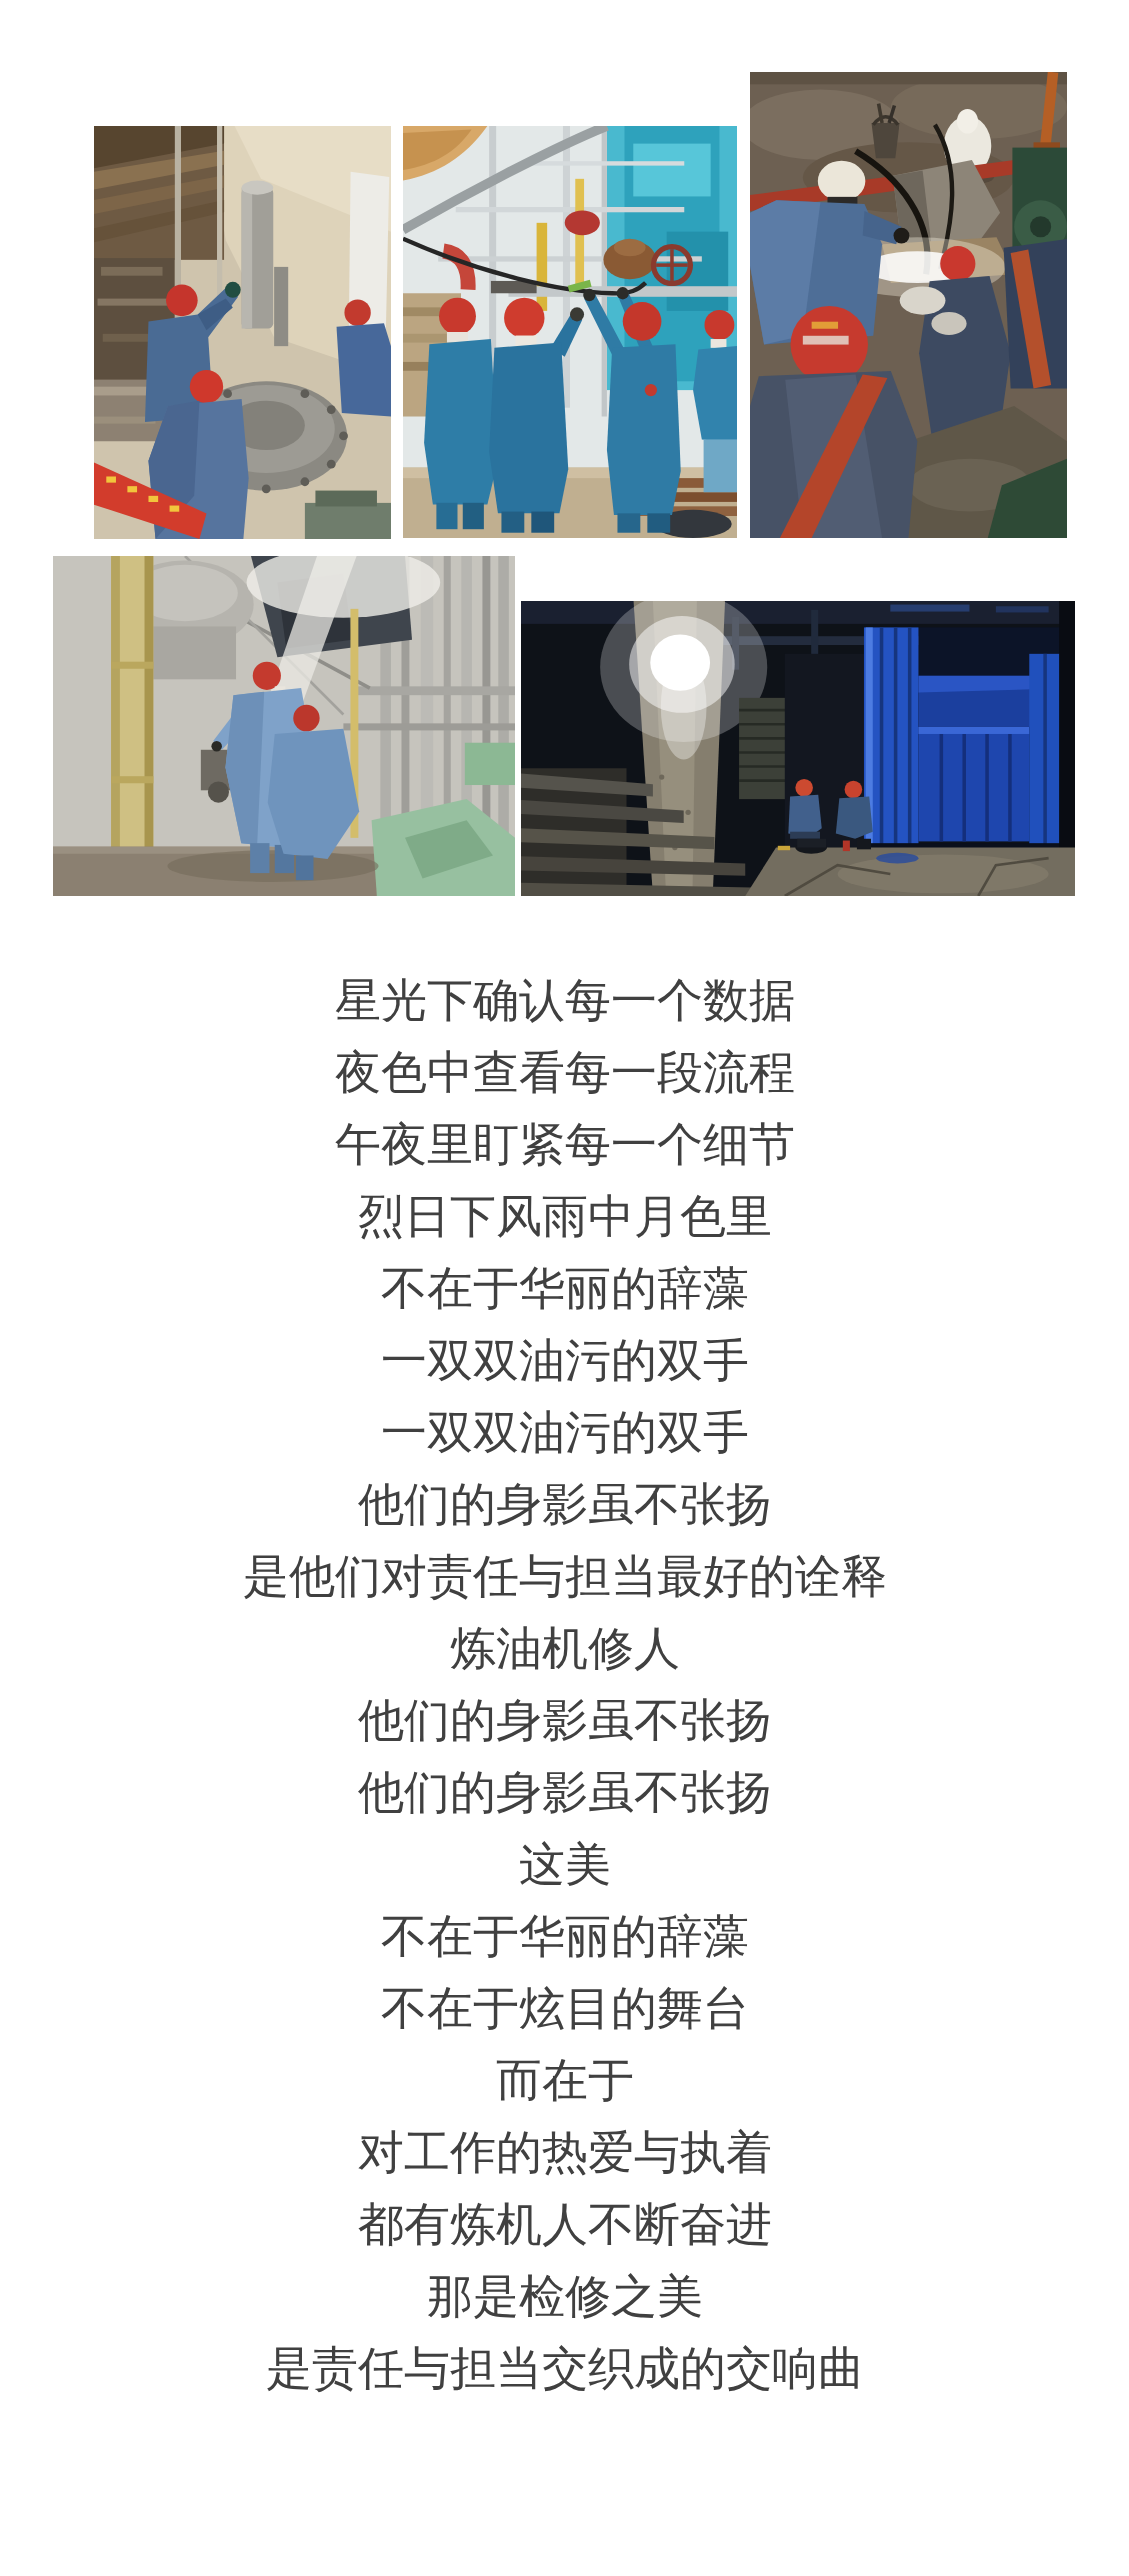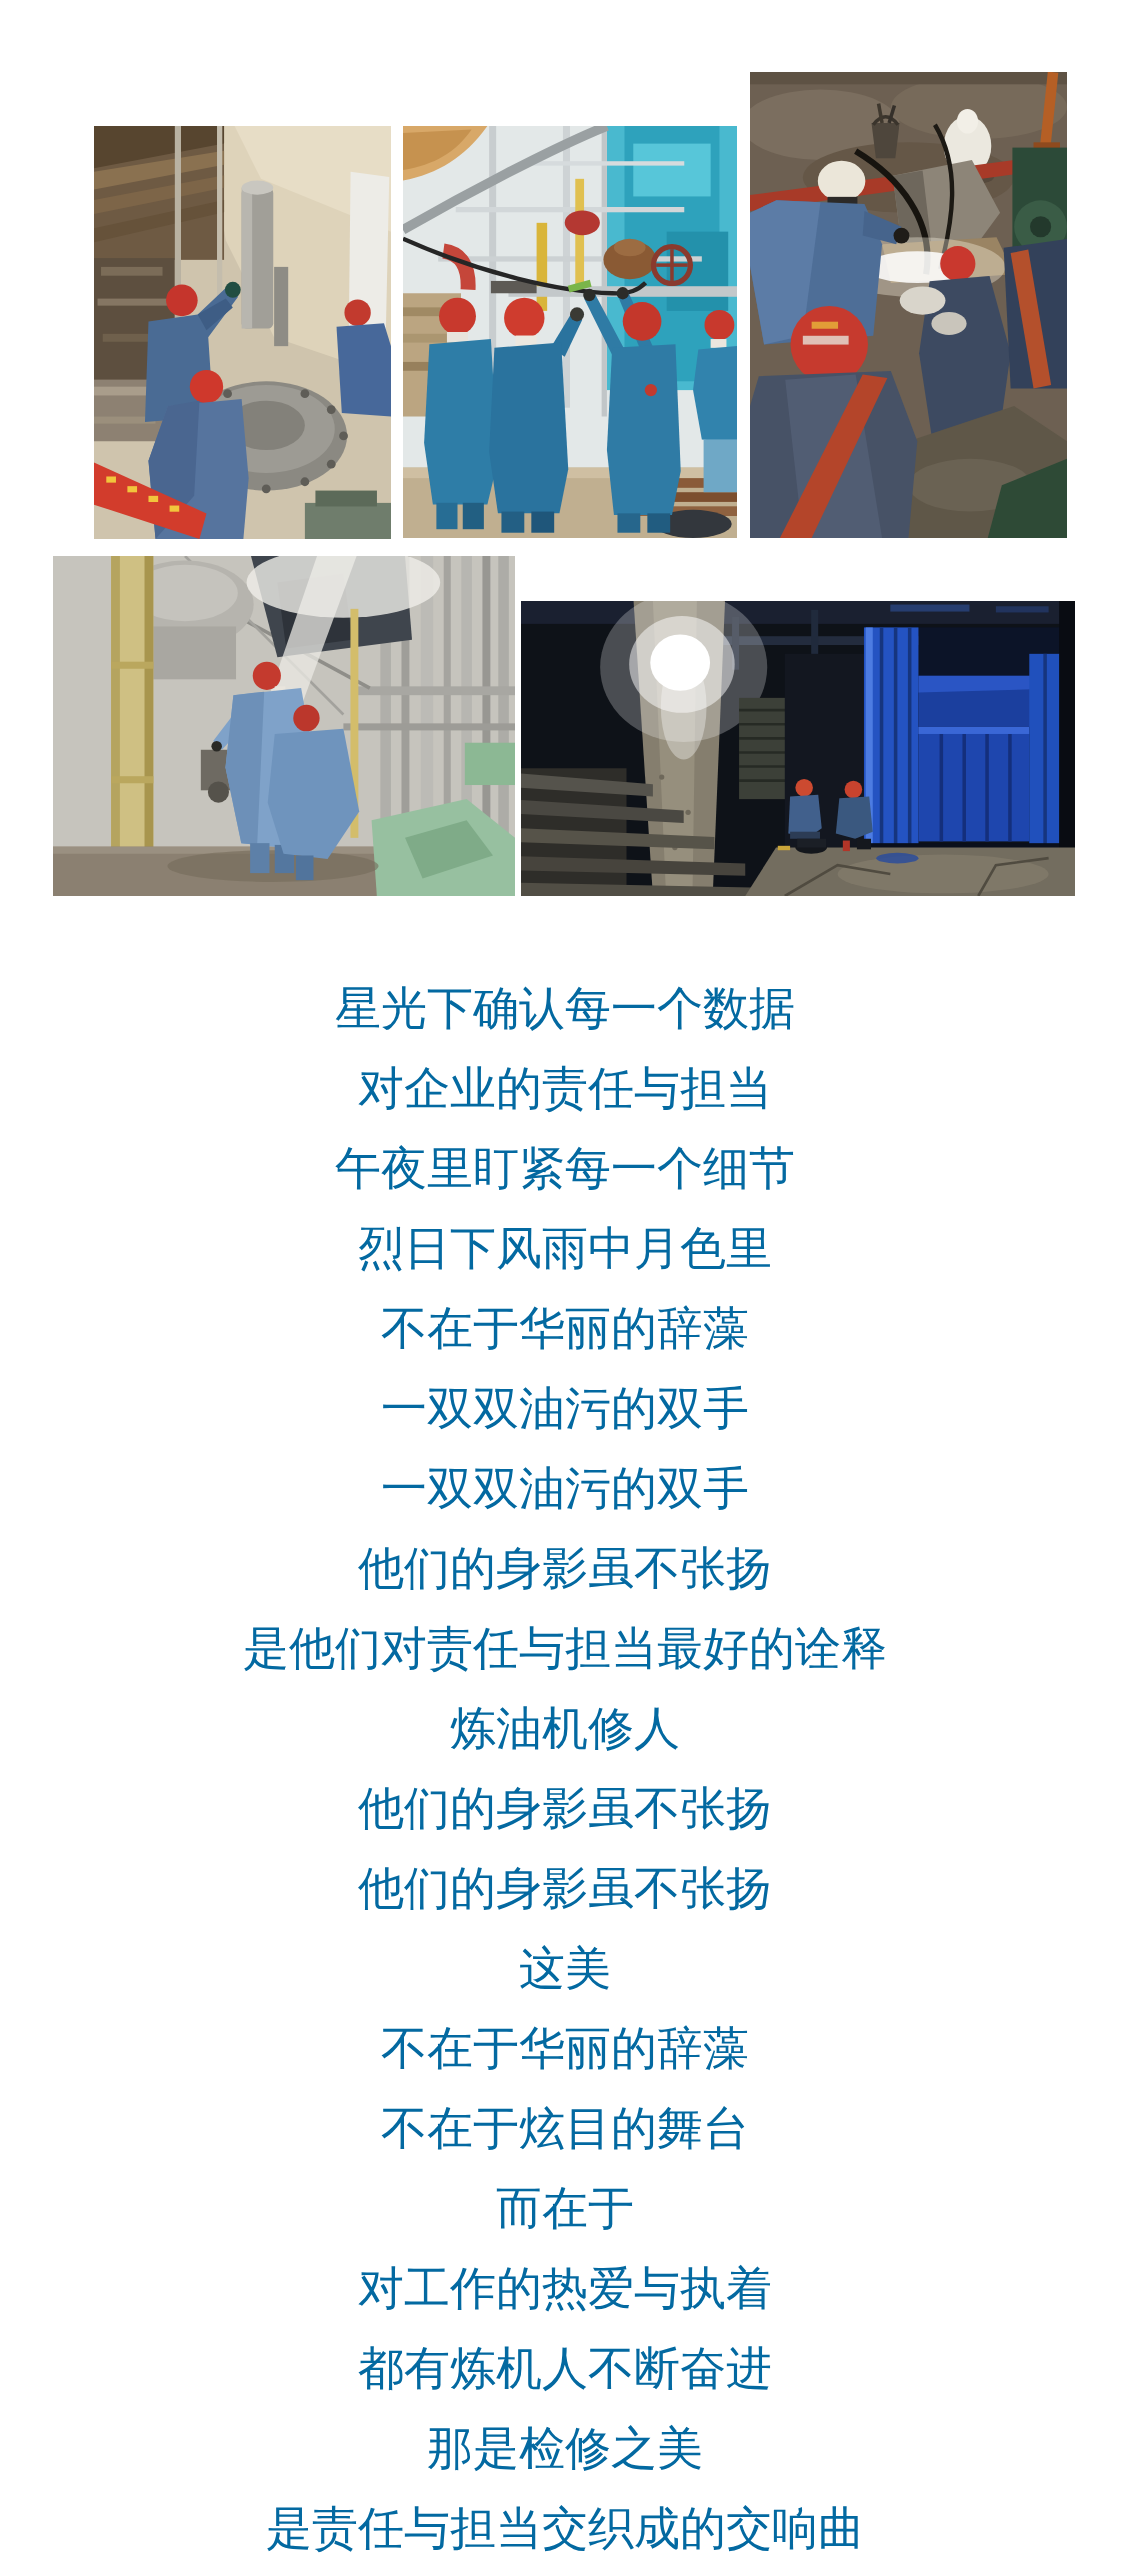--- a/index.html
+++ b/index.html
@@ -7,21 +7,21 @@
         font-family:"Liberation Sans",sans-serif;}
   .gallery{position:absolute;inset:0;}
   .photo{position:absolute;margin:0;padding:0;overflow:hidden;background:#d8d4c8;}
   .photo svg{display:block;width:100%;height:100%;}
   .photo-1{left:94px;top:126px;width:297px;height:413px;}
   .photo-2{left:403px;top:126px;width:334px;height:412px;}
   .photo-3{left:750px;top:72px;width:317px;height:466px;}
   .photo-4{left:53px;top:556px;width:462px;height:340px;}
   .photo-5{left:521px;top:601px;width:554px;height:295px;}
   .poem{position:absolute;left:0;top:964px;width:1130px;text-align:center;}
-  .poem p{margin:8px;font-size:46px;line-height:72px;font-weight:400;color:#0369a1;
+  .poem p{margin:0;font-size:46px;line-height:72px;font-weight:400;color:#404040;
           letter-spacing:0;white-space:nowrap;}
 </style>
 </head>
 <body>
 
 <div class="page">
 
   <section class="gallery">
 
     <figure class="photo photo-1" role="img" aria-label="检修工人在脚手架旁拆装大型阀门">
@@ -384,21 +384,21 @@
         <rect x="366" y="272" width="8" height="12" fill="#b23528"></rect>
         <rect x="382" y="270" width="16" height="12" fill="#15181e"></rect>
         <rect x="292" y="278" width="14" height="5" fill="#c9a53a"></rect>
       </svg>
     </figure>
 
   </section>
 
   <section class="poem">
     <p>星光下确认每一个数据</p>
-    <p>对企业的责任与担当</p>
+    <p>夜色中查看每一段流程</p>
     <p>午夜里盯紧每一个细节</p>
     <p>烈日下风雨中月色里</p>
     <p>不在于华丽的辞藻</p>
     <p>一双双油污的双手</p>
     <p>一双双油污的双手</p>
     <p>他们的身影虽不张扬</p>
     <p>是他们对责任与担当最好的诠释</p>
     <p>炼油机修人</p>
     <p>他们的身影虽不张扬</p>
     <p>他们的身影虽不张扬</p>

